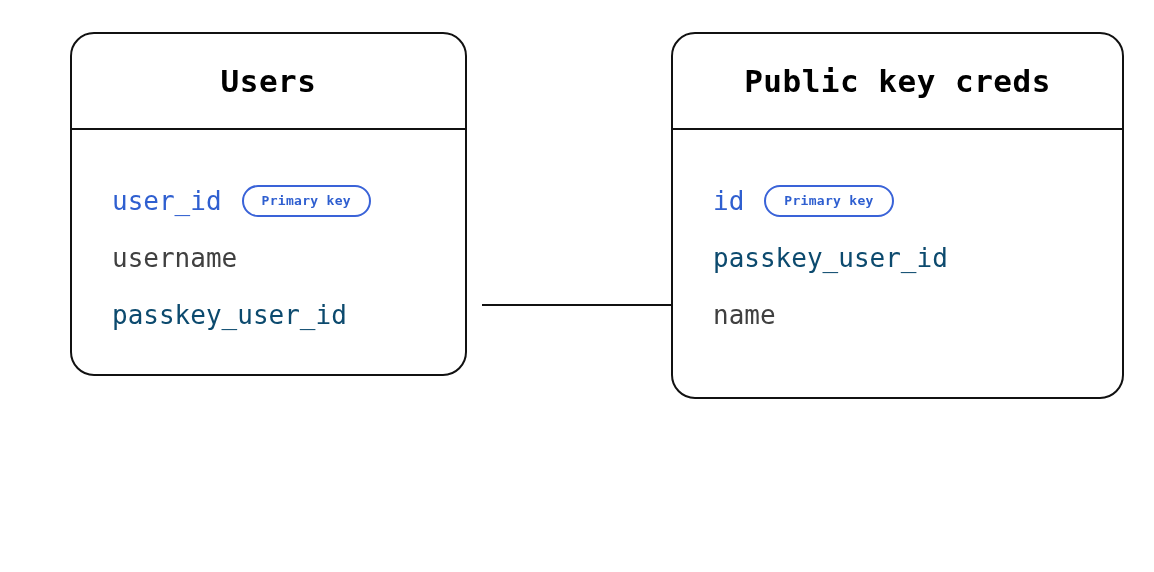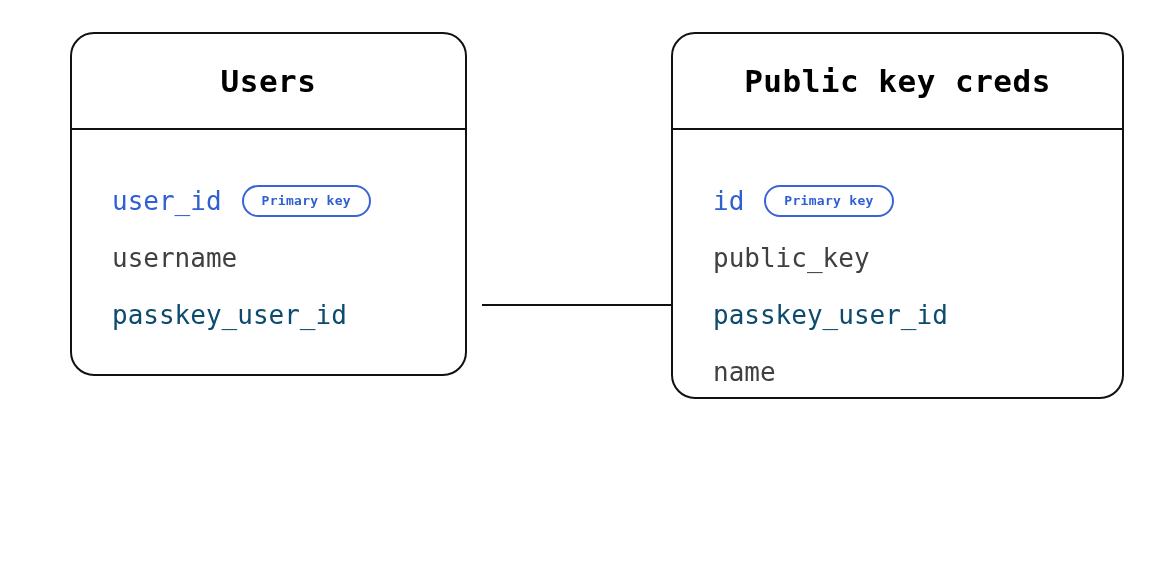--- a/index.html
+++ b/index.html
@@ -143,23 +143,20 @@
     <div class="entity-header">
       <span class="entity-title">Public key creds</span>
     </div>
     <div class="entity-fields">
 
       <div class="field-row">
         <span class="field-name is-key">id</span>
         <span class="pk-badge">Primary key</span>
       </div>
 
-      <div class="field-row">
-        <span class="field-name">public_key</span>
-      </div>
 
       <div class="field-row">
         <span class="field-name is-fk">passkey_user_id</span>
       </div>
 
 
       <div class="field-row">
         <span class="field-name">name</span>
       </div>
 

